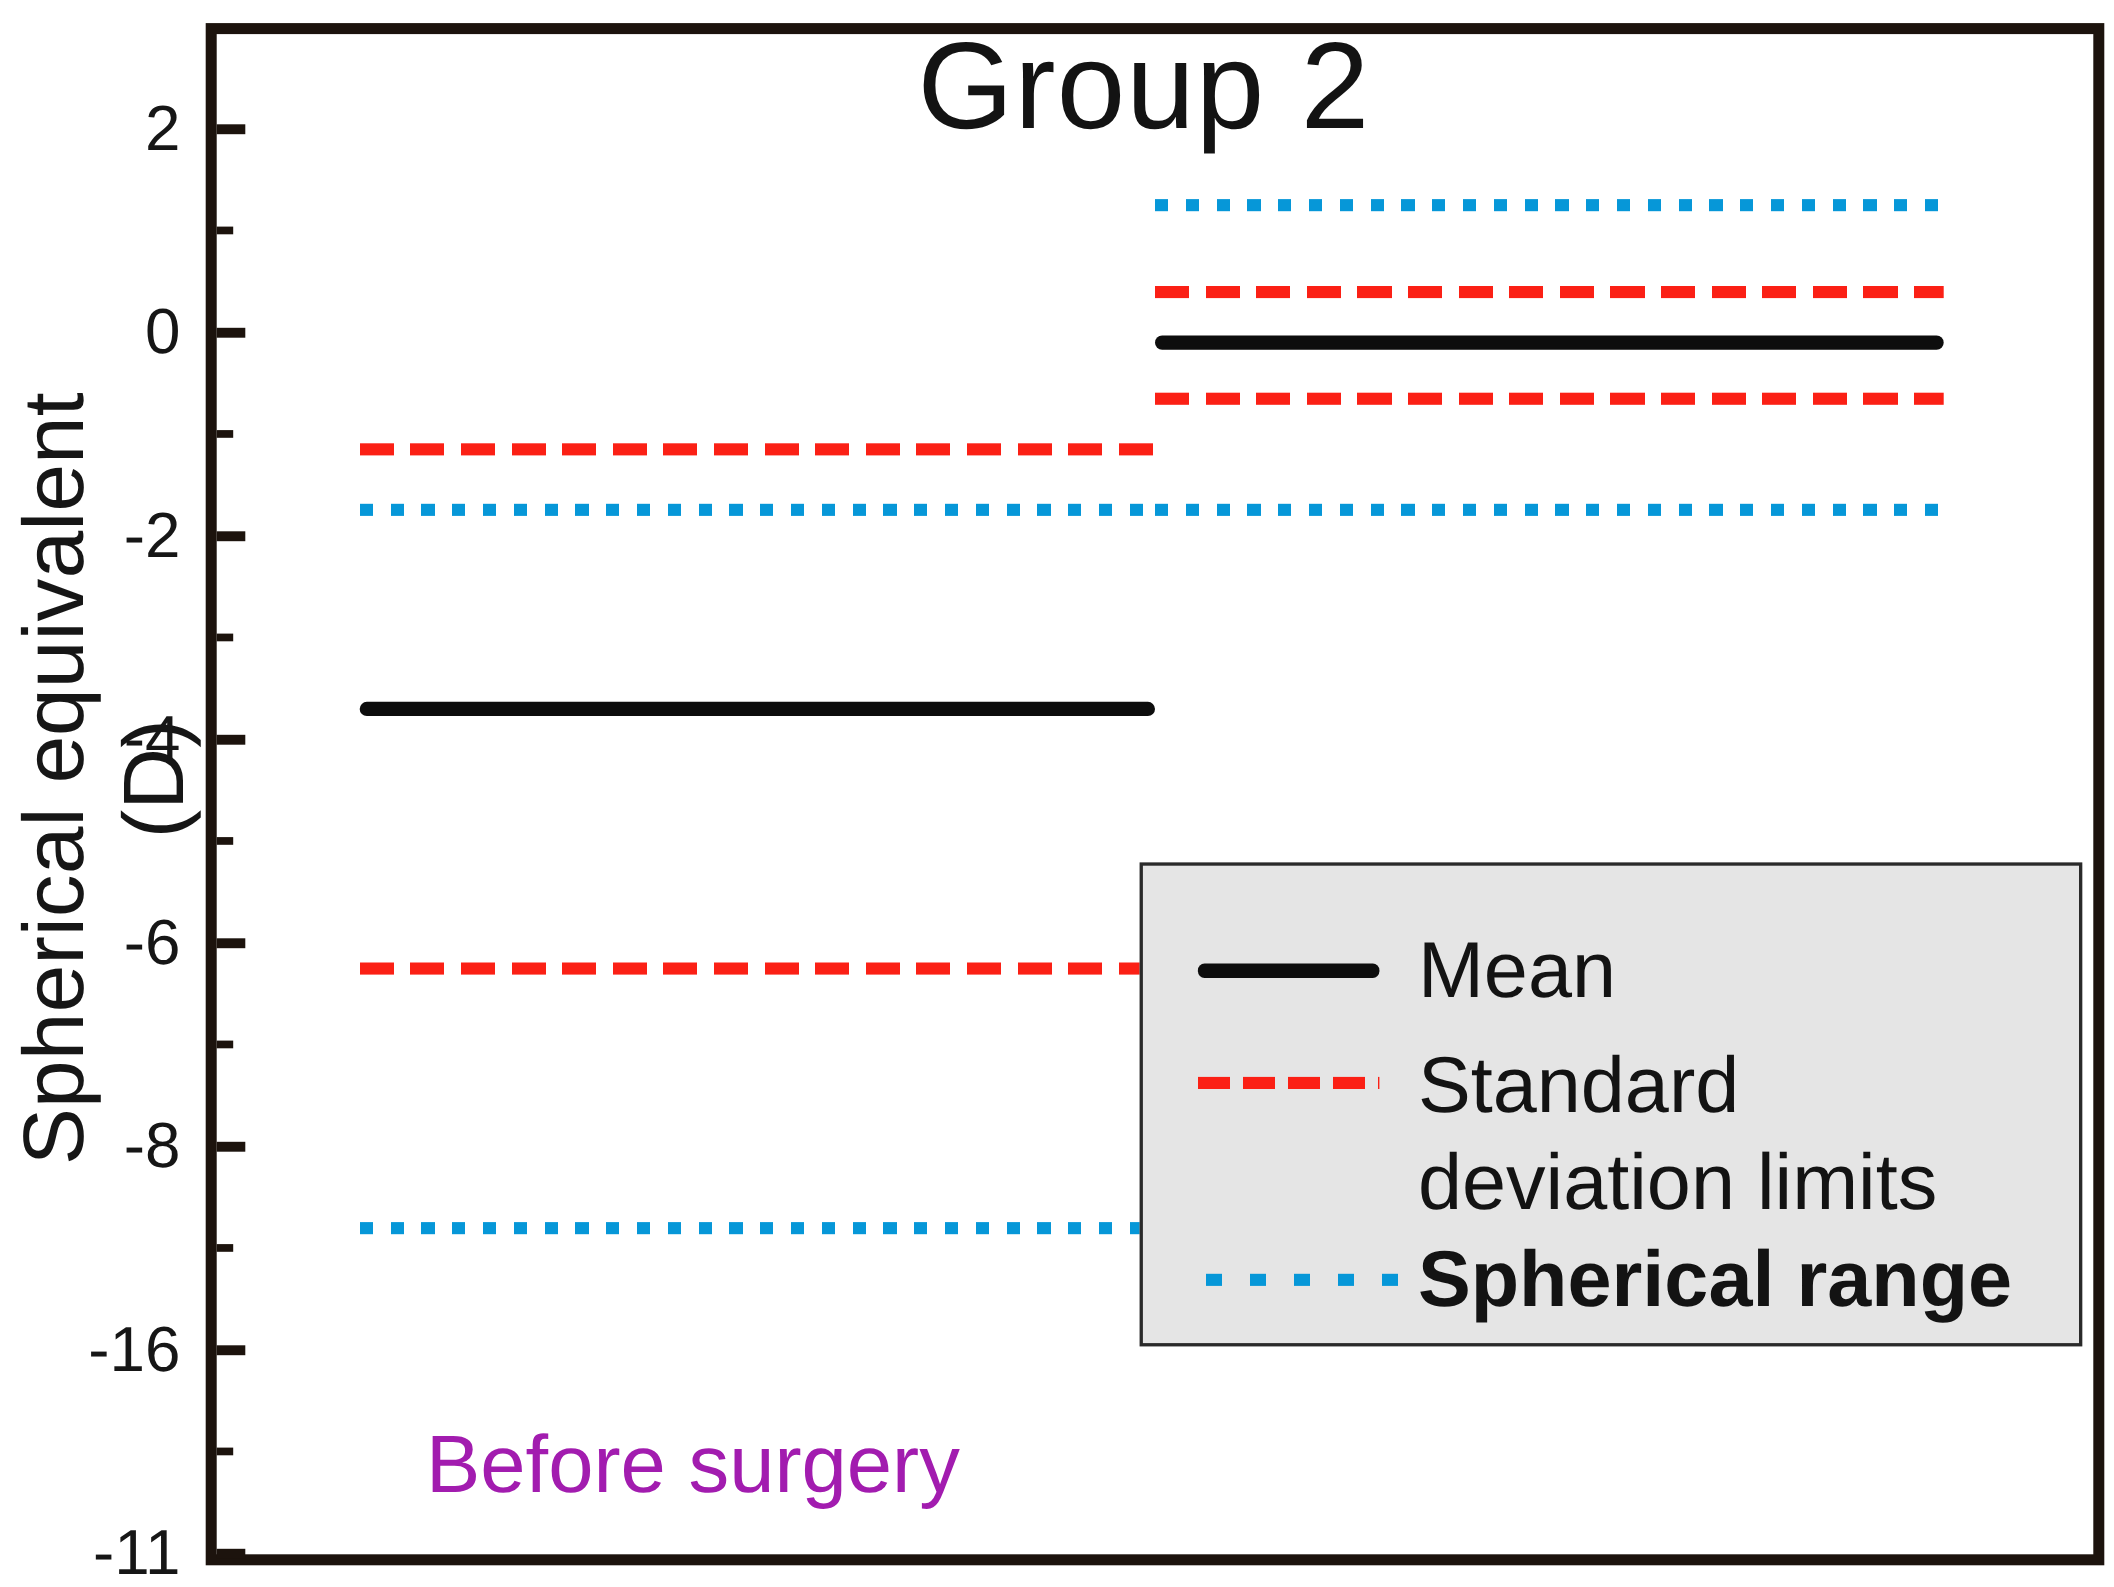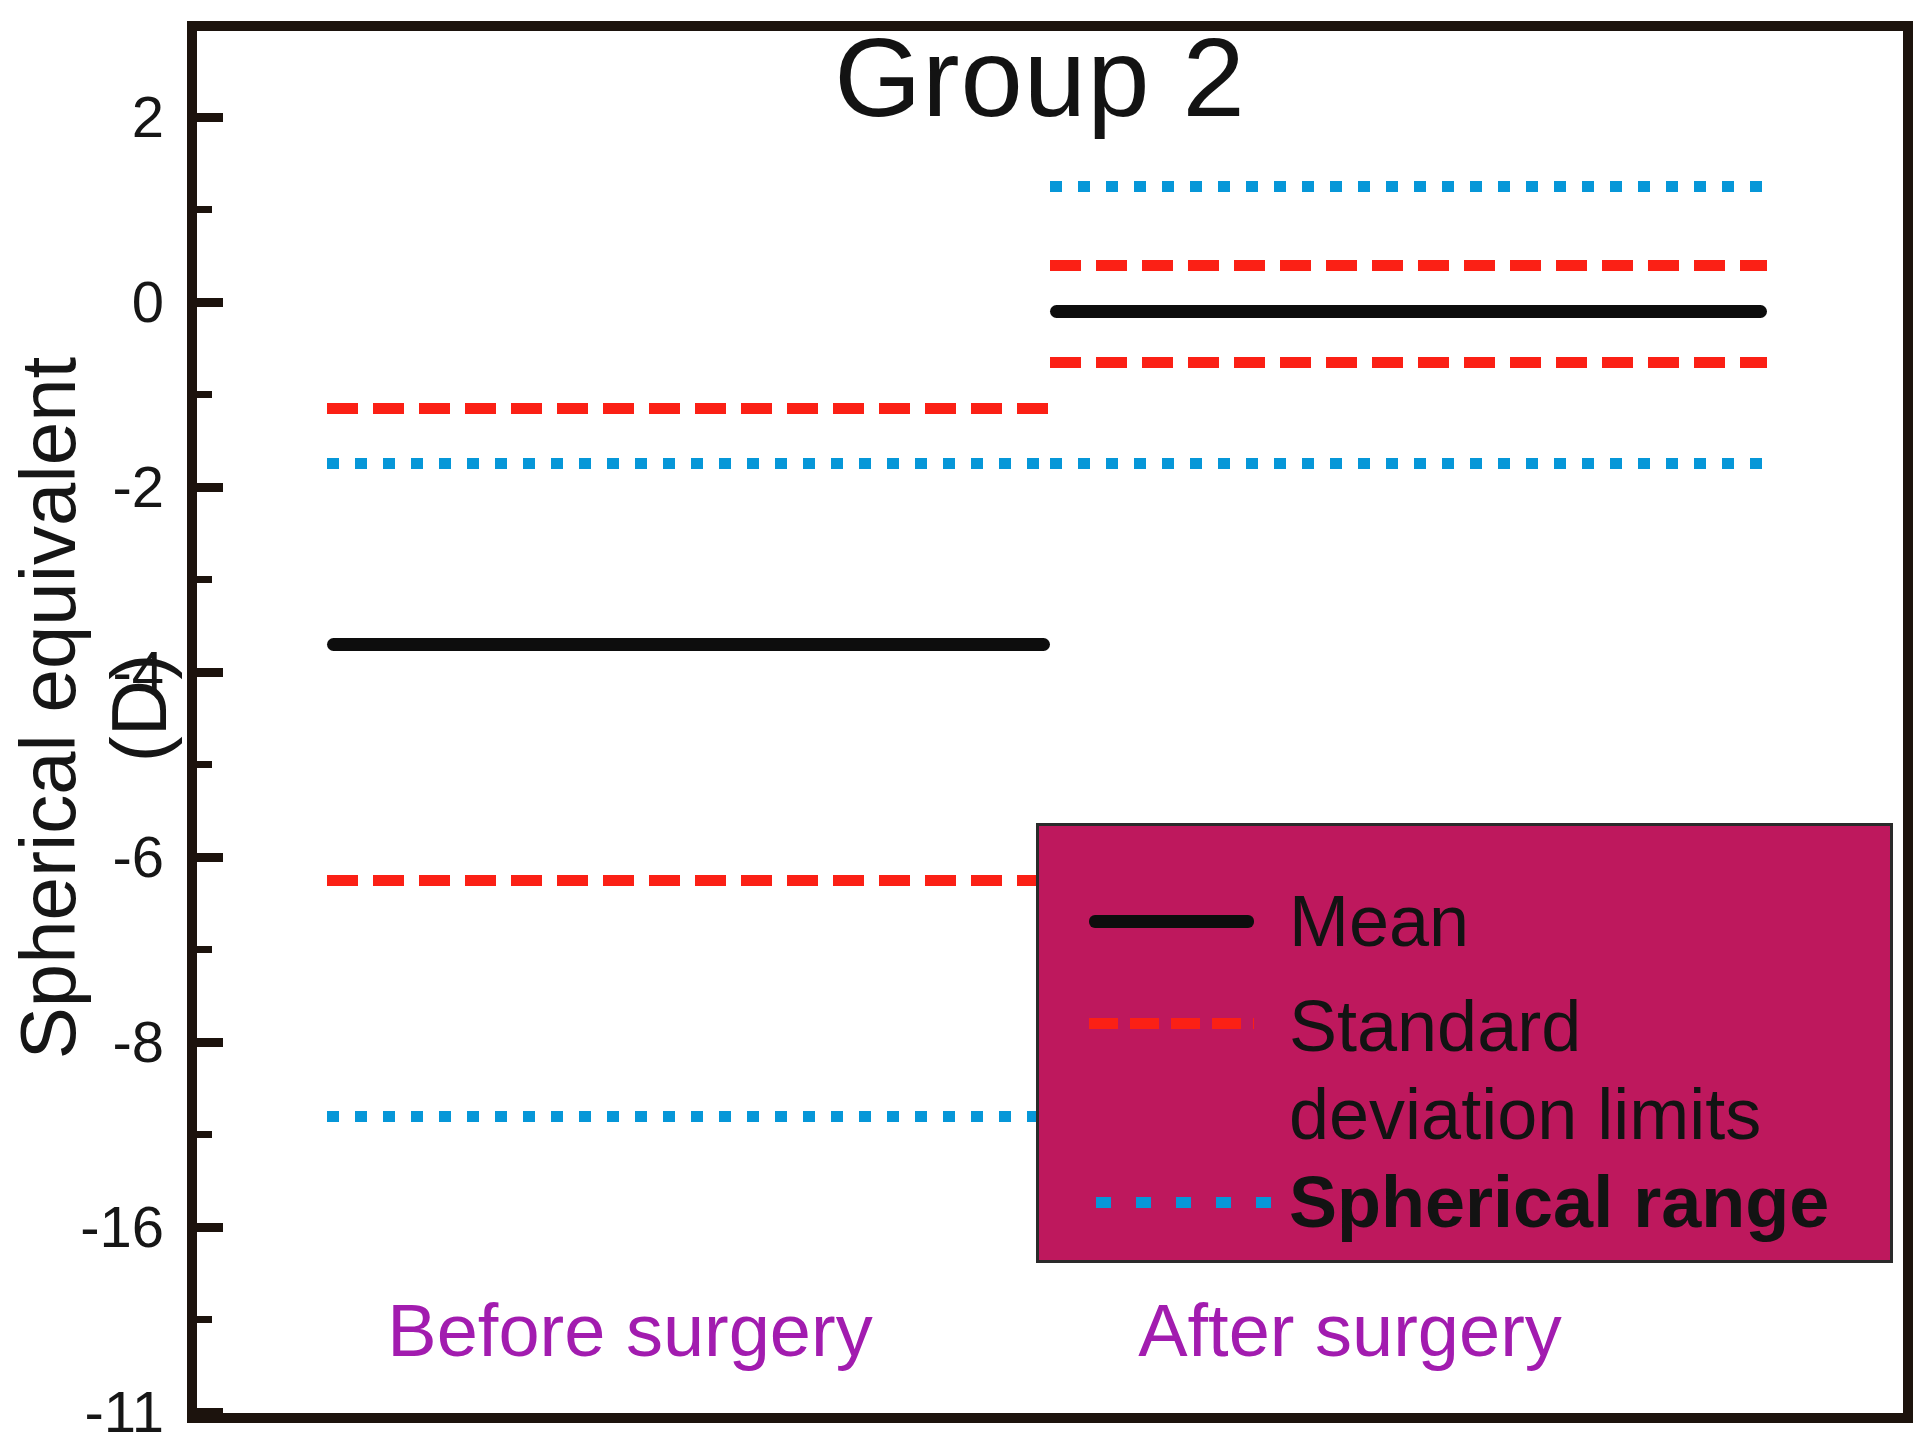--- a/index.html
+++ b/index.html
@@ -22,22 +22,22 @@
   .seg{position:absolute;}
   .seg.solid{height:13px;border-radius:7px;background:#0d0d0d;}
   .seg.dashed{height:11px;background:repeating-linear-gradient(to right,#fb2015 0 31px,transparent 31px 46px);}
   .seg.dotted{height:11px;background:repeating-linear-gradient(to right,#0697d8 0 12px,transparent 12px 28px);}
 
   .xlabel{position:absolute;top:1288px;width:800px;text-align:center;
           font-size:74px;color:#a21caf;}
   .xlabel.before{left:230px;}
   .xlabel.after{left:950px;}
 
-  .legend{position:absolute;left:1036px;top:823px;width:857px;height:440px;
-          background:#be185d;border:3px solid #2a2a2a;box-sizing:border-box;z-index:5;}
+  .legend{position:absolute;left:1036px;top:784px;width:857px;height:440px;
+          background:#e5e5e5;border:3px solid #2a2a2a;box-sizing:border-box;z-index:5;}
   .legend .sample{position:absolute;left:50px;width:165px;}
   .legend .sample.solid{height:13px;border-radius:6px;background:#0d0d0d;}
   .legend .sample.dashed{height:11px;background:repeating-linear-gradient(to right,#fb2015 0 29px,transparent 29px 41px);}
   .legend .sample.dotted{left:57px;width:178px;height:11px;
           background:repeating-linear-gradient(to right,#0697d8 0 15px,transparent 15px 40px);}
   .legend .lab{position:absolute;left:250px;width:600px;font-size:72px;line-height:88px;color:#131313;}
 </style>
 </head>
 <body>
 
@@ -79,21 +79,20 @@
       <div class="seg dashed" style="left: 1050px; width: 717px; top: 259.5px;"></div>
       <div class="seg dashed" style="left: 327px; width: 723px; top: 874.625px;"></div>
       <div class="seg dashed" style="left: 1050px; width: 717px; top: 356.625px;"></div>
       <div class="seg dotted" style="left: 327px; width: 723px; top: 458.375px;"></div>
       <div class="seg dotted" style="left: 1050px; width: 717px; top: 180.875px;"></div>
       <div class="seg dotted" style="left: 327px; width: 723px; top: 1110.5px;"></div>
       <div class="seg dotted" style="left: 1050px; width: 717px; top: 458.375px;"></div>
     </div>
 
   <div class="xlabel before">Before surgery</div>
-  <div class="xlabel after">After surgery</div>
 
   <div class="legend">
     <div class="sample solid" style="top:89px;"></div>
     <div class="lab" style="top:51px;">Mean</div>
 
     <div class="sample dashed" style="top:192px;"></div>
     <div class="lab" style="top:156px;">Standard deviation limits</div>
 
     <div class="sample dotted" style="top:371px;"></div>
     <div class="lab" style="top:332px;font-weight:bold;">Spherical range</div>

